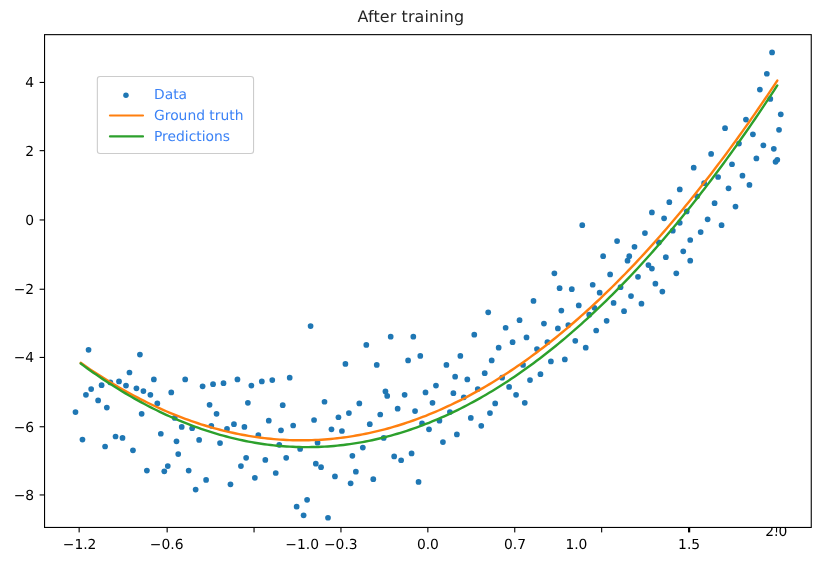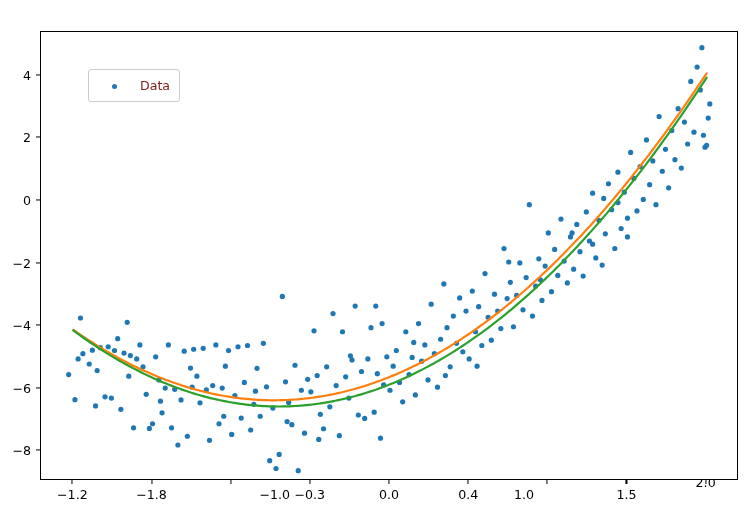--- a/index.html
+++ b/index.html
@@ -12,55 +12,56 @@
   .ytick-label{text-align:right;transform:translateY(-50%);}
   .xtick-label{transform:translateX(-50%);}
   .tickmark{position:absolute;background:#000;}
   .ytickmark{width:3.6px;height:1.1px;left:36.4px;transform:translateY(-50%);}
   .xtickmark{height:3.6px;width:1.1px;top:480px;transform:translateX(-50%);}
   #legend{position:absolute;left:47px;top:37px;background:#fff;border:0.9px solid #cccccc;border-radius:3px;padding:6px 9px 6px 8px;box-shadow:none;}
   .legend-row{display:flex;align-items:center;height:19px;}
   .legend-key{width:36px;height:14px;position:relative;flex:0 0 auto;margin-right:7px;}
   .legend-line{position:absolute;left:2px;top:6px;width:32px;height:2.4px;border-radius:1px;}
   .legend-dot{position:absolute;left:15px;top:5px;width:5.2px;height:5.2px;border-radius:50%;}
-  .legend-label{font-size:12.6px;color:#7f1d1d;white-space:nowrap;}
+  .legend-label{font-size:12.6px;color:#3b82f6;white-space:nowrap;}
 </style>
 </head>
 <body>
 
 <div id="figure">
 
+  <div id="title">After training</div>
 
   <div id="ticks-layer">
       <div class="tickmark ytickmark" style="top: 450.275px;"></div>
       <div class="tick-label ytick-label" style="top: 450.275px; left: 0px; width: 31px;">−8</div>
       <div class="tickmark ytickmark" style="top: 387.697px;"></div>
       <div class="tick-label ytick-label" style="top: 387.697px; left: 0px; width: 31px;">−6</div>
       <div class="tickmark ytickmark" style="top: 325.118px;"></div>
       <div class="tick-label ytick-label" style="top: 325.118px; left: 0px; width: 31px;">−4</div>
       <div class="tickmark ytickmark" style="top: 262.54px;"></div>
       <div class="tick-label ytick-label" style="top: 262.54px; left: 0px; width: 31px;">−2</div>
       <div class="tickmark ytickmark" style="top: 199.962px;"></div>
       <div class="tick-label ytick-label" style="top: 199.962px; left: 0px; width: 31px;">0</div>
       <div class="tickmark ytickmark" style="top: 137.383px;"></div>
       <div class="tick-label ytick-label" style="top: 137.383px; left: 0px; width: 31px;">2</div>
       <div class="tickmark ytickmark" style="top: 74.8049px;"></div>
       <div class="tick-label ytick-label" style="top: 74.8049px; left: 0px; width: 31px;">4</div>
       <div class="tickmark xtickmark" style="left: 72.3749px;"></div>
       <div class="tick-label xtick-label" style="left: 72.3749px; top: 487px;">−1.2</div>
       <div class="tickmark xtickmark" style="left: 151.531px;"></div>
-      <div class="tick-label xtick-label" style="left: 151.531px; top: 487px;">−1.8</div>
+      <div class="tick-label xtick-label" style="left: 151.531px; top: 487px;">−0.6</div>
       <div class="tickmark xtickmark" style="left: 230.687px;"></div>
       <div class="tick-label xtick-label" style="left: 230.687px; top: 487px; margin-left: 44px;">−1.0</div>
       <div class="tickmark xtickmark" style="left: 309.844px;"></div>
       <div class="tick-label xtick-label" style="left: 309.844px; top: 487px;">−0.3</div>
       <div class="tickmark xtickmark" style="left: 389px;"></div>
       <div class="tick-label xtick-label" style="left: 389px; top: 487px;">0.0</div>
       <div class="tickmark xtickmark" style="left: 468.156px;"></div>
-      <div class="tick-label xtick-label" style="left: 468.156px; top: 487px;">0.4</div>
+      <div class="tick-label xtick-label" style="left: 468.156px; top: 487px;">0.7</div>
       <div class="tickmark xtickmark" style="left: 547.313px;"></div>
       <div class="tick-label xtick-label" style="left: 524px; top: 487px;">1.0</div>
       <div class="tickmark xtickmark" style="left: 626.469px;"></div>
       <div class="tick-label xtick-label" style="left: 626.469px; top: 487px;">1.5</div>
       <div class="tickmark xtickmark" style="left: 705.625px;"></div>
       <div class="tick-label xtick-label" style="left: 705.625px; top: 475px;">2.0</div>
     </div>
 
   <div id="axes">
     <svg id="plotsvg" viewBox="0 0 698 449" preserveAspectRatio="none">
@@ -295,15 +296,27 @@
       <path id="pred-path" fill="none" stroke-linecap="round" stroke-linejoin="round" d="M32.37 298.50 L35.25 300.61 L38.13 302.69 L41.01 304.75 L43.89 306.77 L46.77 308.76 L49.65 310.73 L52.52 312.66 L55.40 314.57 L58.28 316.44 L61.16 318.29 L64.04 320.10 L66.92 321.89 L69.79 323.64 L72.67 325.37 L75.55 327.06 L78.43 328.73 L81.31 330.36 L84.19 331.97 L87.06 333.55 L89.94 335.09 L92.82 336.61 L95.70 338.10 L98.58 339.56 L101.46 340.98 L104.34 342.38 L107.21 343.75 L110.09 345.09 L112.97 346.40 L115.85 347.67 L118.73 348.92 L121.61 350.14 L124.48 351.33 L127.36 352.49 L130.24 353.62 L133.12 354.72 L136.00 355.79 L138.88 356.83 L141.75 357.84 L144.63 358.82 L147.51 359.77 L150.39 360.70 L153.27 361.59 L156.15 362.45 L159.02 363.28 L161.90 364.08 L164.78 364.85 L167.66 365.60 L170.54 366.31 L173.42 366.99 L176.30 367.65 L179.17 368.27 L182.05 368.86 L184.93 369.43 L187.81 369.96 L190.69 370.46 L193.57 370.94 L196.44 371.38 L199.32 371.80 L202.20 372.18 L205.08 372.54 L207.96 372.86 L210.84 373.16 L213.71 373.42 L216.59 373.66 L219.47 373.87 L222.35 374.04 L225.23 374.19 L228.11 374.31 L230.99 374.39 L233.86 374.45 L236.74 374.48 L239.62 374.48 L242.50 374.44 L245.38 374.38 L248.26 374.29 L251.13 374.17 L254.01 374.02 L256.89 373.84 L259.77 373.63 L262.65 373.39 L265.53 373.12 L268.40 372.82 L271.28 372.49 L274.16 372.13 L277.04 371.74 L279.92 371.32 L282.80 370.87 L285.67 370.39 L288.55 369.88 L291.43 369.34 L294.31 368.77 L297.19 368.18 L300.07 367.55 L302.95 366.89 L305.82 366.20 L308.70 365.49 L311.58 364.74 L314.46 363.96 L317.34 363.15 L320.22 362.32 L323.09 361.45 L325.97 360.56 L328.85 359.63 L331.73 358.68 L334.61 357.69 L337.49 356.67 L340.36 355.63 L343.24 354.56 L346.12 353.45 L349.00 352.32 L351.88 351.15 L354.76 349.96 L357.64 348.73 L360.51 347.48 L363.39 346.20 L366.27 344.89 L369.15 343.54 L372.03 342.17 L374.91 340.77 L377.78 339.34 L380.66 337.87 L383.54 336.38 L386.42 334.86 L389.30 333.31 L392.18 331.73 L395.05 330.12 L397.93 328.48 L400.81 326.81 L403.69 325.11 L406.57 323.38 L409.45 321.62 L412.33 319.83 L415.20 318.01 L418.08 316.16 L420.96 314.28 L423.84 312.37 L426.72 310.43 L429.60 308.46 L432.47 306.46 L435.35 304.44 L438.23 302.38 L441.11 300.29 L443.99 298.17 L446.87 296.03 L449.74 293.85 L452.62 291.64 L455.50 289.41 L458.38 287.14 L461.26 284.84 L464.14 282.52 L467.01 280.16 L469.89 277.78 L472.77 275.36 L475.65 272.92 L478.53 270.44 L481.41 267.94 L484.29 265.40 L487.16 262.84 L490.04 260.25 L492.92 257.62 L495.80 254.97 L498.68 252.28 L501.56 249.57 L504.43 246.83 L507.31 244.06 L510.19 241.25 L513.07 238.42 L515.95 235.56 L518.83 232.67 L521.70 229.75 L524.58 226.79 L527.46 223.81 L530.34 220.80 L533.22 217.76 L536.10 214.69 L538.98 211.59 L541.85 208.46 L544.73 205.30 L547.61 202.11 L550.49 198.89 L553.37 195.64 L556.25 192.36 L559.12 189.05 L562.00 185.71 L564.88 182.35 L567.76 178.95 L570.64 175.52 L573.52 172.06 L576.39 168.57 L579.27 165.06 L582.15 161.51 L585.03 157.93 L587.91 154.33 L590.79 150.69 L593.66 147.02 L596.54 143.33 L599.42 139.60 L602.30 135.85 L605.18 132.06 L608.06 128.24 L610.94 124.40 L613.81 120.52 L616.69 116.62 L619.57 112.69 L622.45 108.72 L625.33 104.73 L628.21 100.70 L631.08 96.65 L633.96 92.57 L636.84 88.45 L639.72 84.31 L642.60 80.14 L645.48 75.93 L648.35 71.70 L651.23 67.44 L654.11 63.15 L656.99 58.83 L659.87 54.47 L662.75 50.09 L665.63 45.68" stroke="#2ca02c" stroke-width="2.2"></path>
     </svg>
 
     <div id="legend">
       <div class="legend-row">
         <span class="legend-key">
             <i class="legend-dot" id="lk0" style="background: rgb(31, 119, 180);"></i>
           </span>
         <span class="legend-label">Data</span>
       </div>
+      <div class="legend-row">
+        <span class="legend-key">
+            <i class="legend-line" id="lk1" style="background: rgb(255, 127, 14);"></i>
+          </span>
+        <span class="legend-label">Ground truth</span>
+      </div>
+      <div class="legend-row">
+        <span class="legend-key">
+            <i class="legend-line" id="lk2" style="background: rgb(44, 160, 44);"></i>
+          </span>
+        <span class="legend-label">Predictions</span>
+      </div>
     </div>
   </div>
 </div>
 
 </body></html>

